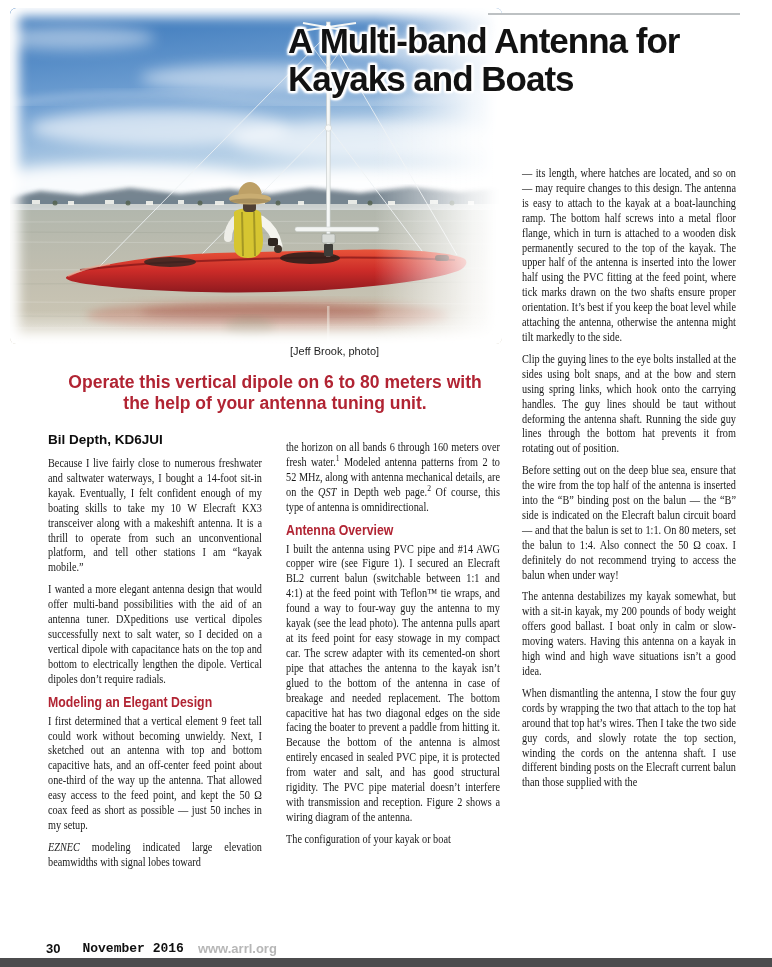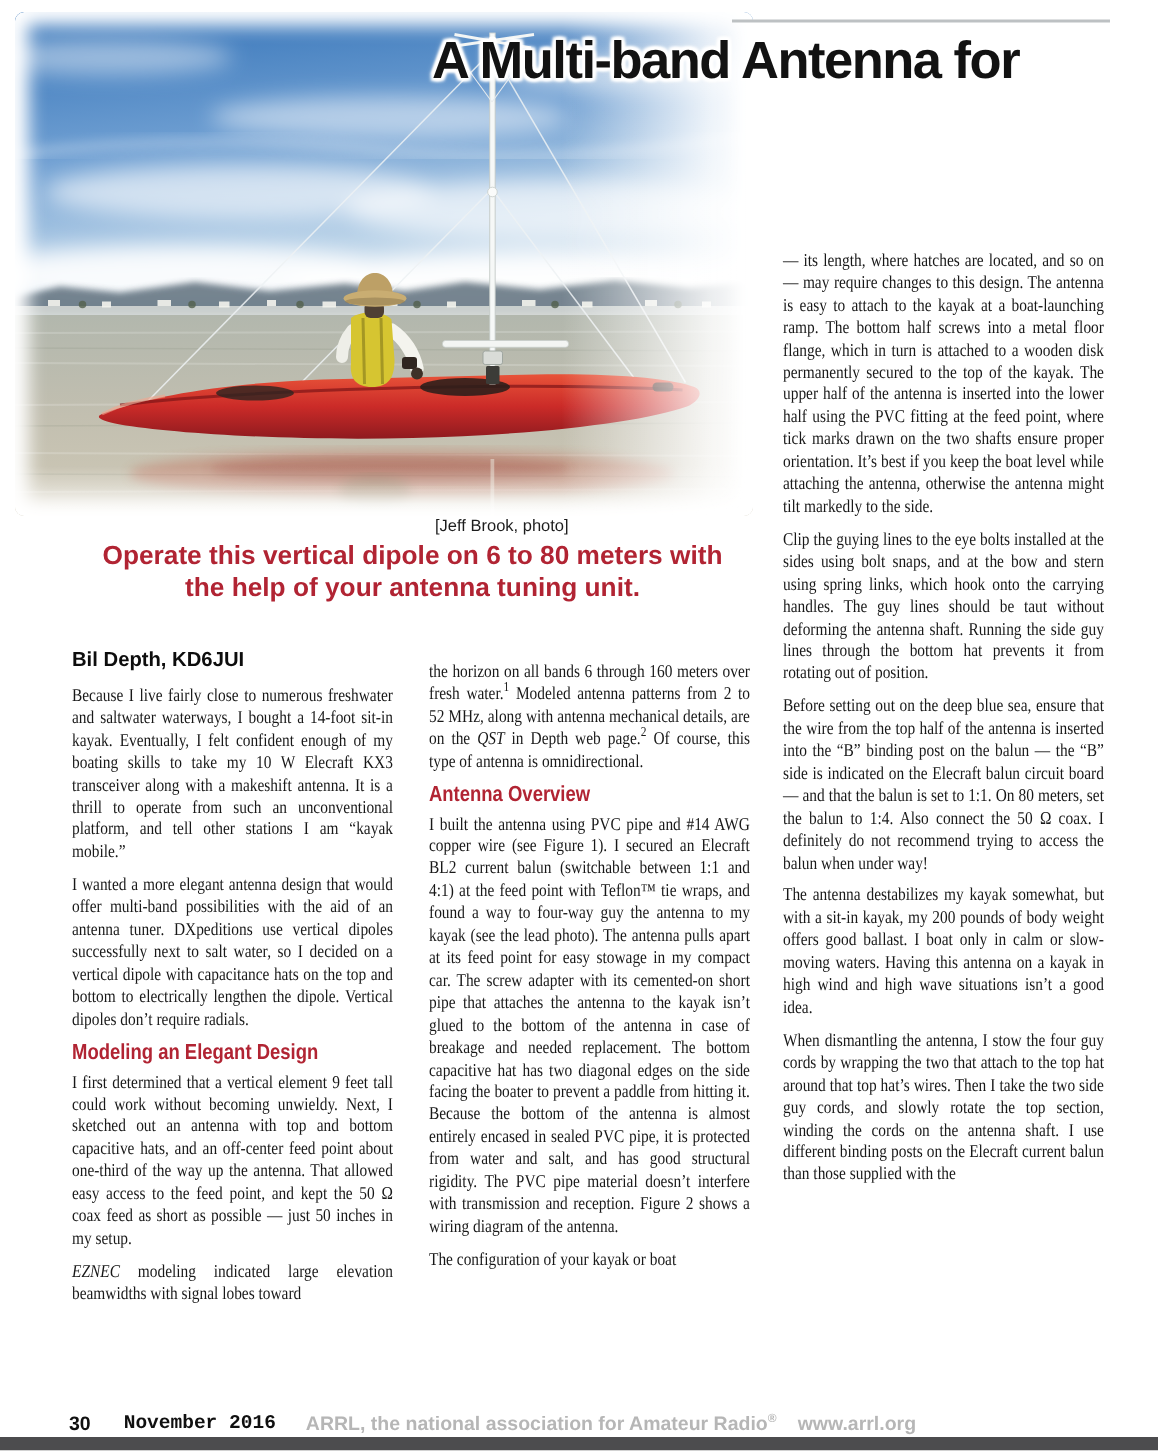--- a/index.html
+++ b/index.html
@@ -21,21 +21,21 @@
   }
   
   .rule-top{ position:absolute; left:488px; top:13px; width:252px; height:2px; background:#bdc1c3; }
   .headline{ position:absolute; left:288px; top:22px; width:458px; text-align:left;
     font-weight:bold; font-size:35px; line-height:38px; letter-spacing:-1px; color:#121212;
     text-shadow:-2px -2px 2px #fff, 2px -2px 2px #fff, -2px 2px 2px #fff, 2px 2px 2px #fff,
                  0 -2px 2px #fff, 0 2px 2px #fff, -2px 0 2px #fff, 2px 0 2px #fff, 0 0 6px #fff;
   }
   .credit{ position:absolute; left:290px; top:345px; width:200px; 
     font-size:11px; color:#1d1d1d; }
-  .standfirst{ position:absolute; left:63px; top:360px; width:424px; text-align:center;
+  .standfirst{ position:absolute; left:63px; top:372px; width:424px; text-align:center;
     font-weight:bold; font-size:17.5px; line-height:21px; color:var(--red); }
   .author{ position:absolute; left:48px; top:432px; font-weight:bold; font-size:13.5px; color:#0d0d0d; }
   
   .col{ position:absolute; width:252px; transform:scaleX(0.849); transform-origin:0 0;
     font-family:"Liberation Serif", serif; font-size:12.1px; line-height:14.9px;
     text-align:justify; color:#181818; }
   .col p{ margin:0 0 7px; }
   .col h4{ font-family:"Liberation Sans", sans-serif; font-weight:bold; font-size:14.5px;
     line-height:17px; color:var(--red); margin:4px 0 3px; text-align:left; }
   .col sup{ font-size:9px; line-height:0; }
@@ -196,20 +196,21 @@
       <rect x="314" y="236" width="9" height="12" rx="1" fill="#3c3c38"></rect>
     </g>
   </svg>
 </div>
 <div class="photo-fade"></div>
 
 <div class="rule-top"></div>
 
 <div class="headline">
   <div>A Multi-band Antenna for</div>
+  <div>Kayaks and Boats</div>
 </div>
 
 <div class="credit">[Jeff Brook, photo]</div>
 
 <div class="standfirst">Operate this vertical dipole on 6 to 80 meters with the help of your antenna tuning unit.</div>
 
 <div class="author">Bil Depth, KD6JUI</div>
 
 <div class="col" id="col-left">
     <p><span>Because I live fairly close to numerous freshwater and saltwater waterways, I bought a 14-foot sit-in kayak. Eventually, I felt confident enough of my boating skills to take my 10 W Elecraft KX3 transceiver along with a makeshift antenna. It is a thrill to operate from such an unconventional platform, and tell other stations I am “kayak mobile.”</span></p>
@@ -228,17 +229,16 @@
     <p><span>— its length, where hatches are located, and so on — may require changes to this design. The antenna is easy to attach to the kayak at a boat-launching ramp. The bottom half screws into a metal floor flange, which in turn is attached to a wooden disk permanently secured to the top of the kayak. The upper half of the antenna is inserted into the lower half using the PVC fitting at the feed point, where tick marks drawn on the two shafts ensure proper orientation. It’s best if you keep the boat level while attaching the antenna, otherwise the antenna might tilt markedly to the side.</span></p>
     <p><span>Clip the guying lines to the eye bolts installed at the sides using bolt snaps, and at the bow and stern using spring links, which hook onto the carrying handles. The guy lines should be taut without deforming the antenna shaft. Running the side guy lines through the bottom hat prevents it from rotating out of position.</span></p>
     <p><span>Before setting out on the deep blue sea, ensure that the wire from the top half of the antenna is inserted into the “B” binding post on the balun — the “B” side is indicated on the Elecraft balun circuit board — and that the balun is set to 1:1. On 80 meters, set the balun to 1:4. Also connect the 50 Ω coax. I definitely do not recommend trying to access the balun when under way!</span></p>
     <p><span>The antenna destabilizes my kayak somewhat, but with a sit-in kayak, my 200 pounds of body weight offers good ballast. I boat only in calm or slow-moving waters. Having this antenna on a kayak in high wind and high wave situations isn’t a good idea.</span></p>
     <p><span>When dismantling the antenna, I stow the four guy cords by wrapping the two that attach to the top hat around that top hat’s wires. Then I take the two side guy cords, and slowly rotate the top section, winding the cords on the antenna shaft. I use different binding posts on the Elecraft current balun than those supplied with the</span></p>
   </div>
 
 <div class="footer">
   <span class="pnum">30</span>
   <span class="issue">November 2016</span>
-  <span class="org"><span>ARRL, the national association for Amateur Radio</span><sup>®</sup></span>
   <span class="url">www.arrl.org</span>
 </div>
 
 <div class="bottom-bar"></div>
 
 </body></html>

